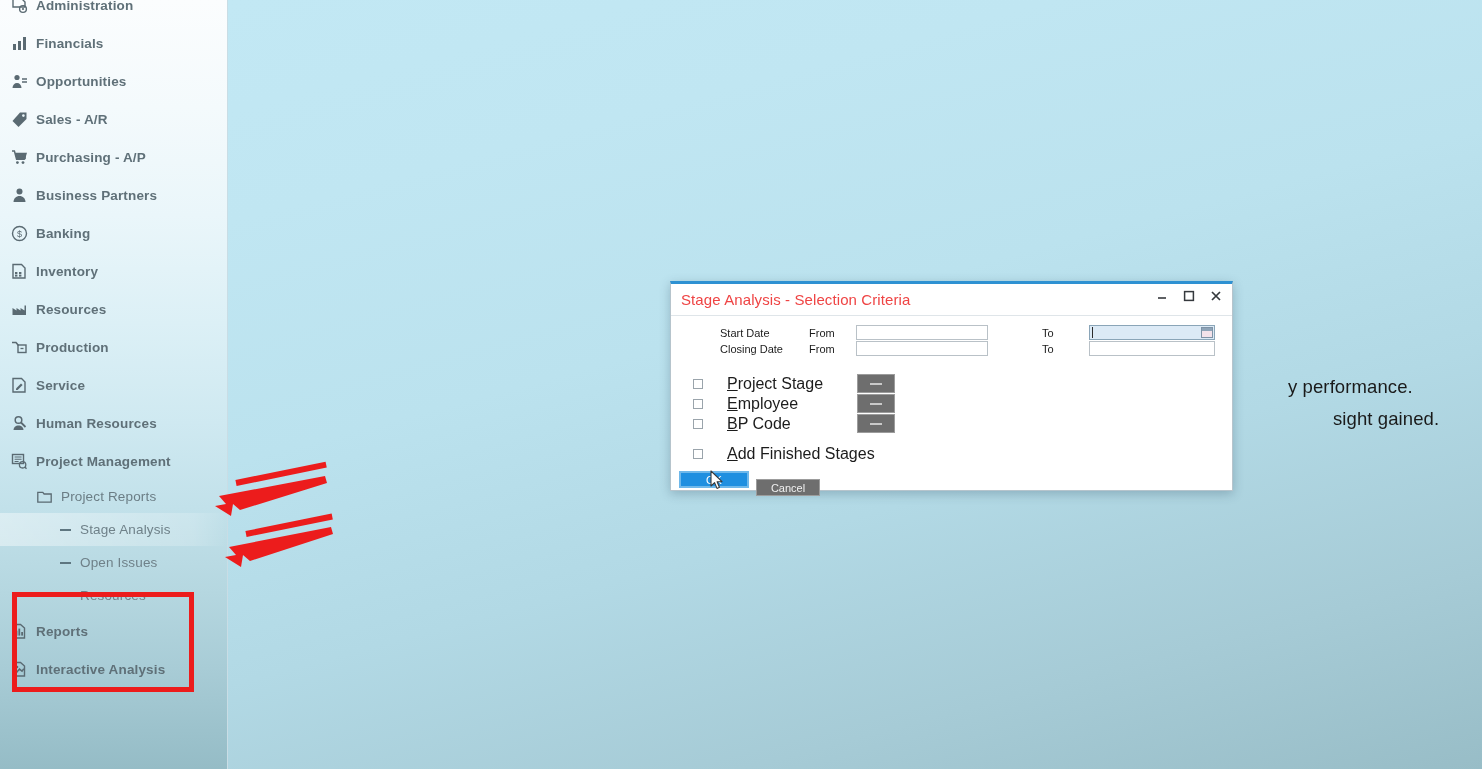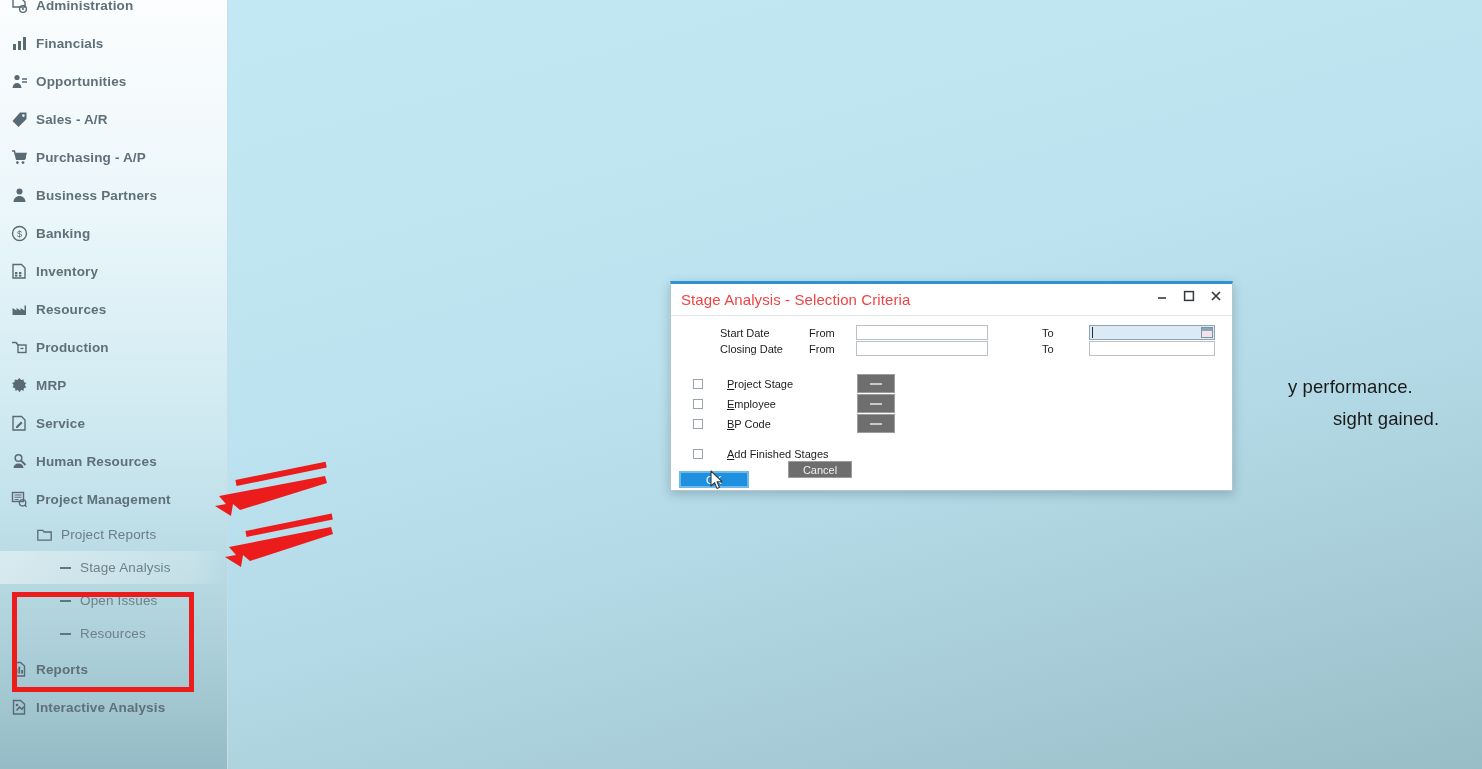--- a/index.html
+++ b/index.html
@@ -237,21 +237,21 @@
   }
   .cb {
     width: 10px; height: 10px;
     border: 1px solid #9aa4ab;
     background: #ffffff;
     box-sizing: border-box;
     margin-right: 6px;
     flex: 0 0 10px;
   }
   .cb-label {
-    font-size: 11px;
+    font-size: 16px;
     color: #1c1c1c;
     white-space: nowrap;
     padding-left: 18px;
   }
   .cb-label u { text-decoration: underline; }
 
   .selector-btn {
     position: absolute;
     left: 857px;
     width: 38px;
@@ -418,28 +418,20 @@
     <span class="nav-icon">
       <svg width="17" height="17" viewBox="0 0 17 17">
           <path d="M1 3.5h4l2.5 3" stroke="currentColor" stroke-width="1.6" fill="none"></path>
           <rect x="7" y="6" width="8" height="7.5" fill="none" stroke="currentColor" stroke-width="1.4"></rect>
           <path d="M9.5 9.5h3" stroke="currentColor" stroke-width="1.3"></path>
         </svg>
     </span>
     <span class="nav-label">Production</span>
   </div>
 
-  <div class="nav-item">
-    <span class="nav-icon">
-      <svg width="17" height="17" viewBox="0 0 17 17">
-          <path d="M8.5 1l1.6 2.1 2.5-.7.3 2.6 2.4 1-1.5 2.1 1.5 2.1-2.4 1-.3 2.6-2.5-.7-1.6 2.1-1.6-2.1-2.5.7-.3-2.6-2.4-1L2.6 8.1 1.1 6l2.4-1 .3-2.6 2.5.7z" fill="currentColor"></path>
-        </svg>
-    </span>
-    <span class="nav-label">MRP</span>
-  </div>
 
   <div class="nav-item">
     <span class="nav-icon">
       <svg width="17" height="17" viewBox="0 0 17 17">
           <path d="M2 1.5h8.5L14 5v10H2z" fill="none" stroke="currentColor" stroke-width="1.4"></path>
           <path d="M5 11.5l5-5 1.6 1.6-5 5H5z" fill="currentColor"></path>
         </svg>
     </span>
     <span class="nav-label">Service</span>
   </div>
@@ -591,21 +583,21 @@
         <span class="dots"></span>
       </div>
     <div class="selector-btn" style="left:186px; top:78px;">
         <span class="dots"></span>
       </div>
     <div class="selector-btn" style="left:186px; top:98px;">
         <span class="dots"></span>
       </div>
 
     <div class="btn" id="btn-ok" style="top:155px;">OK</div>
-    <div class="btn" id="btn-cancel" style="top:145px;margin-left:32px;">Cancel</div>
+    <div class="btn" id="btn-cancel" style="top:163px;">Cancel</div>
 
   </div>
 </div>
 
 <svg id="cursor" viewBox="0 0 14 20">
   <path d="M1 1 L1 16 L4.6 12.6 L7 18.4 L9.4 17.3 L7.1 11.8 L12 11.6 Z" fill="#ffffff" stroke="#3a3a3a" stroke-width="1.1" stroke-linejoin="round"></path>
 </svg>
 
 <svg id="annotations" viewBox="0 0 1482 769">
   <g fill="#ec1c1c">

